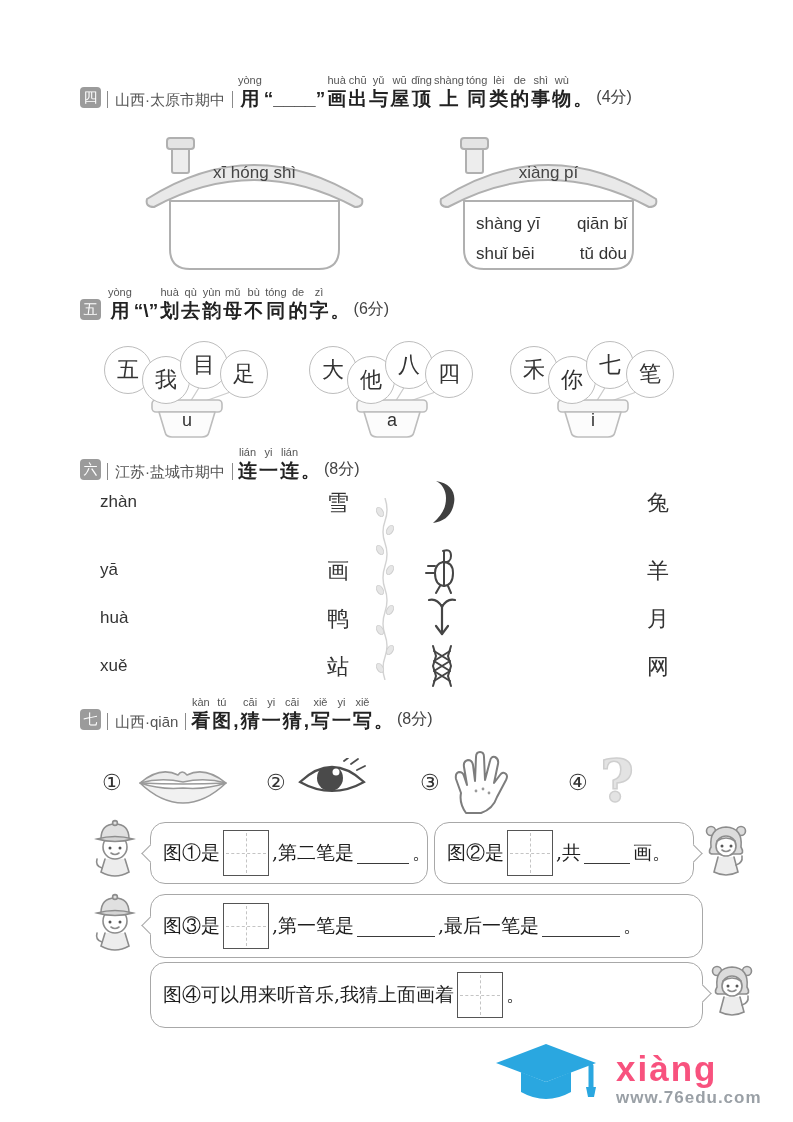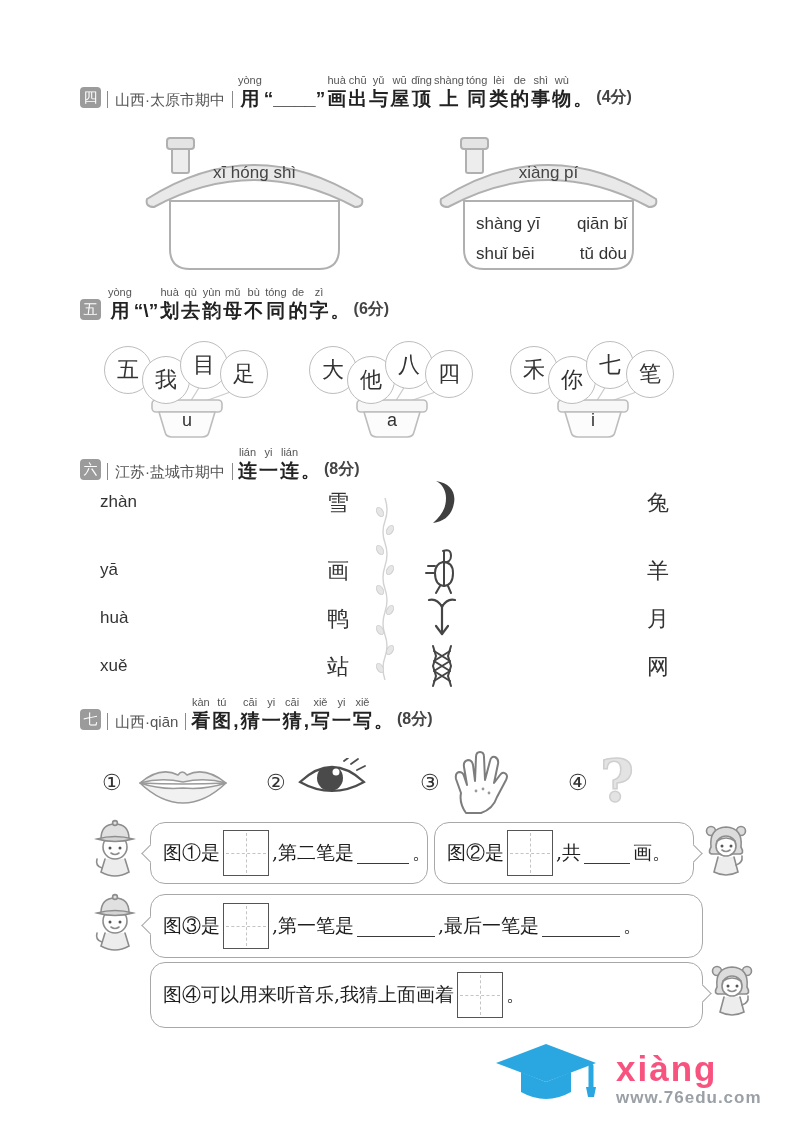--- a/index.html
+++ b/index.html
@@ -10,21 +10,21 @@
   
   .hdr{position:absolute;display:flex;align-items:flex-end;white-space:nowrap;}
   .badge{display:inline-block;width:21px;height:21px;border-radius:4px;background:#9b9b9b;color:#fff;
          font-size:14px;line-height:21px;text-align:center;margin:0 6px 3px 0;flex:0 0 auto;}
   .src{font-size:15px;color:#555;padding:0 7px;margin:10px 4px 3px 0;line-height:17px;
        border-left:1.5px solid #8a8a8a;border-right:1.5px solid #8a8a8a;}
   .title{display:inline-flex;align-items:flex-end;}
   .ru{display:inline-flex;flex-direction:column;align-items:center;margin:0 1px;}
   .ru .rt{font-size:11px;line-height:13px;height:13px;color:#555;font-weight:400;letter-spacing:0;}
   .ru .rb{font-size:19px;line-height:24px;font-weight:800;color:#222;}
-  .score{font-size:16px;color:#444;margin:0 0 3px 3px;font-weight:700;}
+  .score{font-size:16px;color:#444;margin:0 0 3px 3px;font-weight:400;}
 
   
   .house{position:absolute;width:225px;height:138px;}
   .house svg{position:absolute;left:0;top:0;}
   .roof-label{position:absolute;left:0;right:0;top:26px;text-align:center;font-size:17px;color:#444;}
   .hwords{position:absolute;left:34px;right:28px;top:72px;}
   .hw-row{display:flex;justify-content:space-between;font-size:17px;color:#333;height:30px;align-items:center;padding:0 6px;}
 
   
   .bgroup{position:absolute;width:170px;height:102px;}

